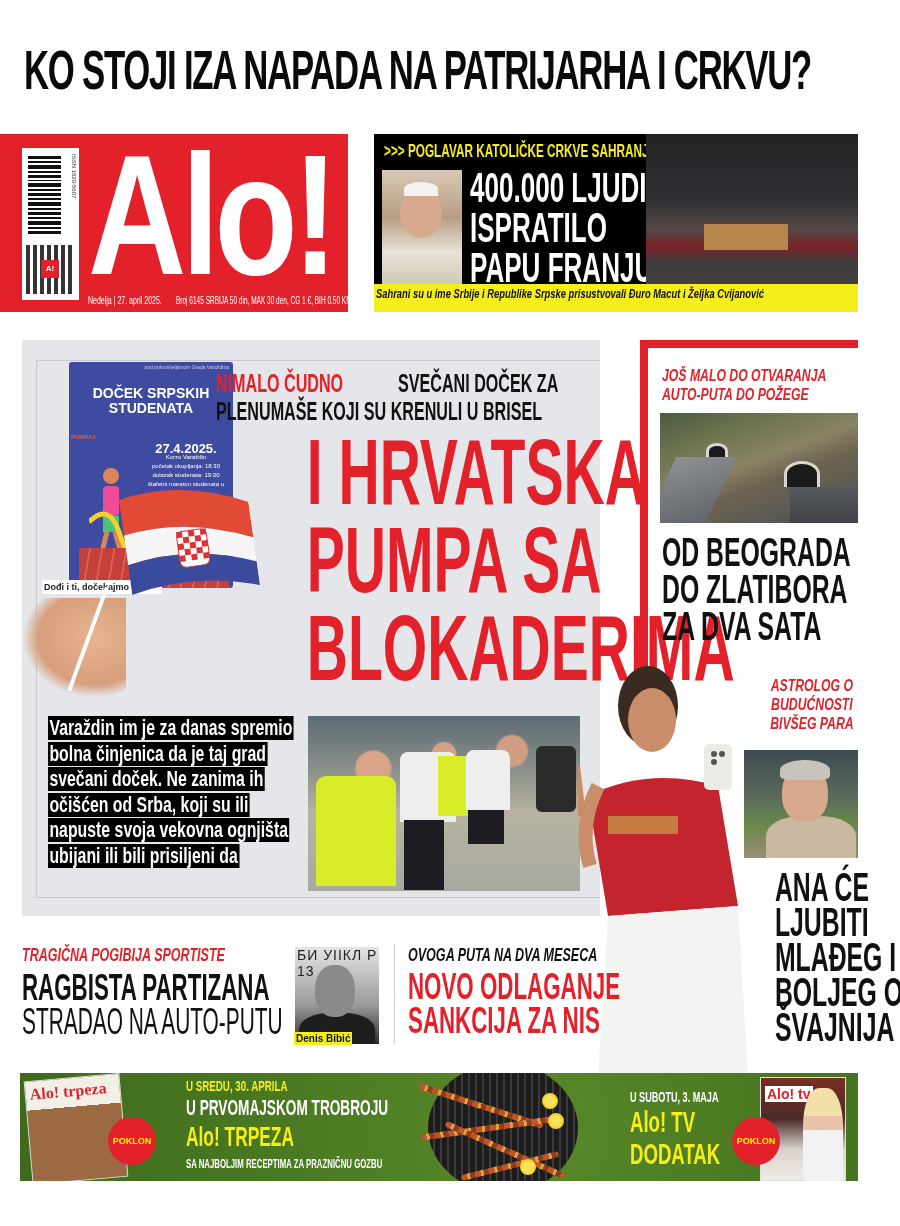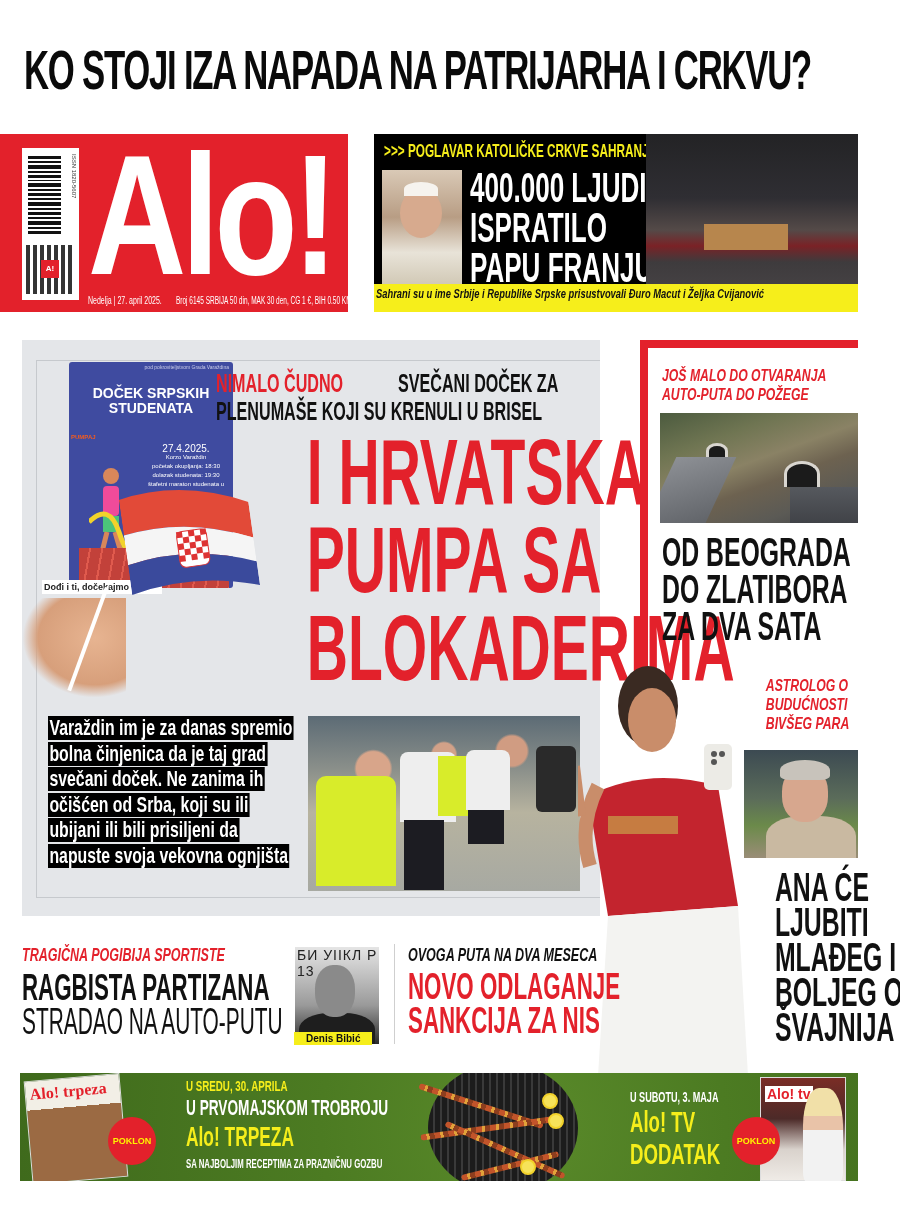--- a/index.html
+++ b/index.html
@@ -38,21 +38,21 @@
   #pope-caption span { font-size: 13px; font-style: italic; color: #111; transform: scaleX(0.72); margin-left: 2px; line-height: 18px; }
 
   
   #main-box { left: 22px; top: 340px; width: 578px; height: 576px; background: #e4e6e9; }
   #main-inner { position: absolute; left: 14px; top: 20px; width: 564px; height: 538px; border: 1px solid #c6c9cd; border-right: 0; }
   #poster { position: absolute; left: 42px; top: 362px; width: 164px; height: 226px; background: #3f4ba0; border-radius: 3px; overflow: hidden; margin-left: 27px; }
   #poster-sponsor { position: absolute; right: 4px; top: 2px; font-size: 5px; color: #c9cce8; }
   #poster-title { position: absolute; left: 0; top: 24px; width: 164px; text-align: center; font-size: 14px; font-weight: 700; color: #fff; line-height: 15px; }
   #poster-pumpaj { position: absolute; left: 2px; top: 72px; font-size: 6px; color: #f25b1f; font-weight: 700; }
   #poster-details { position: absolute; left: 70px; top: 82px; width: 94px; font-size: 6px; color: #fff; text-align: center; line-height: 9px; }
-  #poster-details .d0 { font-size: 10px; font-weight: 400; }
+  #poster-details .d0 { font-size: 13px; font-weight: 700; }
   #runner { position: absolute; left: 20px; top: 100px; width: 44px; height: 120px; }
   #track { position: absolute; left: 10px; bottom: 0; width: 150px; height: 40px; background: repeating-linear-gradient(100deg, #c2413a 0 10px, #e05a4d 10px 12px); }
   #poster-cta { position: absolute; left: 42px; top: 580px; width: 120px; height: 14px; background: #fff; font-size: 9px; font-weight: 700; padding-left: 2px; line-height: 14px; color: #222; }
   #flag { position: absolute; left: 118px; top: 494px; width: 128px; height: 110px; transform: rotate(-8deg); transform-origin: left top; }
   #hand { position: absolute; left: 22px; top: 598px; width: 104px; height: 100px; background: radial-gradient(ellipse at 70% 40%, #e7b491 0%, #d79f7b 55%, transparent 70%); }
   #flag-stick { position: absolute; left: 86px; top: 584px; width: 4px; height: 110px; background: #fff; transform: rotate(20deg); }
 
   #main-kicker-red { left: 216px; top: 368px; font-size: 26px; color: #e3212b; transform: scaleX(0.62); }
   #main-kicker-black { left: 398px; top: 368px; font-size: 26px; color: #111; transform: scaleX(0.62); }
   #main-kicker-line2 { left: 216px; top: 396px; font-size: 26px; color: #111; transform: scaleX(0.62); }
@@ -71,41 +71,41 @@
 
   
   #right-col-bar { left: 640px; top: 340px; width: 8px; height: 355px; background: #e3212b; }
   #right-col-top { left: 640px; top: 340px; width: 218px; height: 8px; background: #e3212b; }
   #highway-kicker { left: 662px; top: 366px; font-size: 17px; font-style: italic; color: #e3212b; line-height: 19px; transform: scaleX(0.72); }
   #highway-photo { left: 660px; top: 413px; width: 198px; height: 110px; background:
       linear-gradient(160deg, #4c5b3f 0%, #6f7552 25%, #8a8265 45%, #6d6250 60%, #5b5a55 80%, #404246 100%); overflow: hidden; }
   .tunnel { position: absolute; border-radius: 50% 50% 0 0; background: #1b1b1b; border: 3px solid #d9d6d0; border-bottom: 0; }
   #highway-headline { left: 662px; top: 534px; font-size: 40px; color: #111; line-height: 37px; transform: scaleX(0.62); }
 
-  #astro-kicker { left: 730px; top: 676px; width: 128px; text-align: left; font-size: 17px; font-style: italic; color: #e3212b; line-height: 19px; }
+  #astro-kicker { left: 730px; top: 676px; width: 128px; text-align: center; font-size: 17px; font-style: italic; color: #e3212b; line-height: 19px; }
   #astro-kicker span { display: block; transform: scaleX(0.72); transform-origin: right top; white-space: nowrap; font-weight: 700; }
   #schweini-photo { left: 744px; top: 750px; width: 114px; height: 108px; background: linear-gradient(180deg, #3c4a52 0%, #5b6c5a 45%, #6b8a4a 70%, #9a8d77 100%); overflow: hidden; }
   #schweini-face { position: absolute; left: 38px; top: 16px; width: 46px; height: 56px; border-radius: 45%; background: #d7a78e; }
   #schweini-hair { position: absolute; left: 36px; top: 10px; width: 50px; height: 20px; border-radius: 50% 50% 20% 20%; background: #c8c3bb; }
   #schweini-coat { position: absolute; left: 22px; top: 66px; width: 90px; height: 50px; border-radius: 40% 40% 0 0; background: #c9b9a1; }
   #ana-headline { left: 724px; top: 870px; width: 134px; text-align: right; font-size: 40px; color: #111; line-height: 35px; font-weight: 700; }
   #ana-headline span { display: block; transform: scaleX(0.62); transform-origin: right top; white-space: nowrap; }
 
   
   #ana-figure { left: 578px; top: 666px; width: 180px; height: 410px; }
 
   
   #rugby-kicker { left: 22px; top: 944px; font-size: 19px; font-style: italic; color: #e3212b; transform: scaleX(0.66); }
   #rugby-title1 { left: 22px; top: 970px; font-size: 36px; color: #111; transform: scaleX(0.62); line-height: 36px; }
   #rugby-title2 { left: 22px; top: 1004px; font-size: 36px; color: #111; transform: scaleX(0.58); line-height: 36px; font-weight: 400; }
   #rugby-photo { left: 295px; top: 947px; width: 84px; height: 97px; background: linear-gradient(180deg, #e5e5e5 0%, #9a9a9a 60%, #2a2a2a 100%); overflow: hidden; }
   #rugby-bg-text { position: absolute; left: 2px; top: 0; font-size: 14px; color: #222; letter-spacing: 1px; }
   #rugby-face { position: absolute; left: 20px; top: 18px; width: 40px; height: 52px; border-radius: 45%; background: #8a8a8a; }
   #rugby-body { position: absolute; left: 4px; top: 66px; width: 76px; height: 40px; border-radius: 40% 40% 0 0; background: #1e1e1e; }
-  #rugby-caption { left: 294px; top: 1032px; height: 13px; background: #f6ee1b; padding: 0 12px; font-size: 10px; font-weight: 700; color: #111; line-height: 13px; }
+  #rugby-caption { left: 294px; top: 1032px; height: 13px; background: #f6ee1b; padding: 0 2px; font-size: 10px; font-weight: 700; color: #111; line-height: 13px; }
   #bottom-divider { left: 394px; top: 944px; width: 1px; height: 100px; background: #cfcfcf; }
   #nis-kicker { left: 408px; top: 944px; font-size: 19px; font-style: italic; color: #111; transform: scaleX(0.66); }
   #nis-title { left: 408px; top: 970px; font-size: 36px; color: #e3212b; transform: scaleX(0.62); line-height: 34px; }
 
   
   #promo { left: 20px; top: 1073px; width: 838px; height: 108px; background:
       radial-gradient(circle at 60% 50%, #5a8a2a 0%, #4c7b22 40%, #3f6a1c 100%); overflow: hidden; }
   #trpeza-cover { position: absolute; left: 8px; top: 4px; width: 96px; height: 104px; background: linear-gradient(180deg, #f2efe6 0 28%, #9b6a43 28% 100%); transform: rotate(-5deg); border: 1px solid #ddd; }
   #trpeza-logo { position: absolute; left: 4px; top: 4px; font-size: 16px; font-weight: 700; color: #e3212b; font-family: "Liberation Serif", serif; }
   .poklon-badge { position: absolute; width: 48px; height: 48px; border-radius: 50%; background: #e3212b; color: #fff200; font-size: 9px; font-weight: 700; text-align: center; line-height: 48px; }
@@ -236,22 +236,22 @@
   <span class="hl-line">I HRVATSKA</span>
   <span class="hl-line">PUMPA SA</span>
   <span class="hl-line">BLOKADERIMA</span>
 </div>
 
 <div id="main-body" class="abs">
   <div><span class="body-line">Varaždin im je za danas spremio</span></div>
   <div><span class="body-line">bolna činjenica da je taj grad</span></div>
   <div><span class="body-line">svečani doček. Ne zanima ih</span></div>
   <div><span class="body-line">očišćen od Srba, koji su ili</span></div>
+  <div><span class="body-line">napuste svoja vekovna ognjišta</span></div>
   <div><span class="body-line">ubijani ili bili prisiljeni da</span></div>
-  <div><span class="body-line">napuste svoja vekovna ognjišta</span></div>
 </div>
 
 <div id="students-photo" class="abs">
   <div class="vest" style="left:8px;top:60px;width:80px;height:110px;border-radius:10px 10px 0 0"></div>
   <div class="shirt" style="left:92px;top:36px;width:56px;height:70px;border-radius:8px 8px 0 0"></div>
   <div class="vest" style="left:130px;top:40px;width:30px;height:60px"></div>
   <div class="shirt" style="left:158px;top:34px;width:44px;height:60px;border-radius:8px 8px 0 0"></div>
   <div style="position:absolute;left:96px;top:104px;width:40px;height:70px;background:#1c1c22"></div>
   <div style="position:absolute;left:160px;top:94px;width:36px;height:34px;background:#1c1c22"></div>
   <div style="position:absolute;left:228px;top:30px;width:40px;height:66px;background:#2a2a2a;border-radius:6px"></div>

